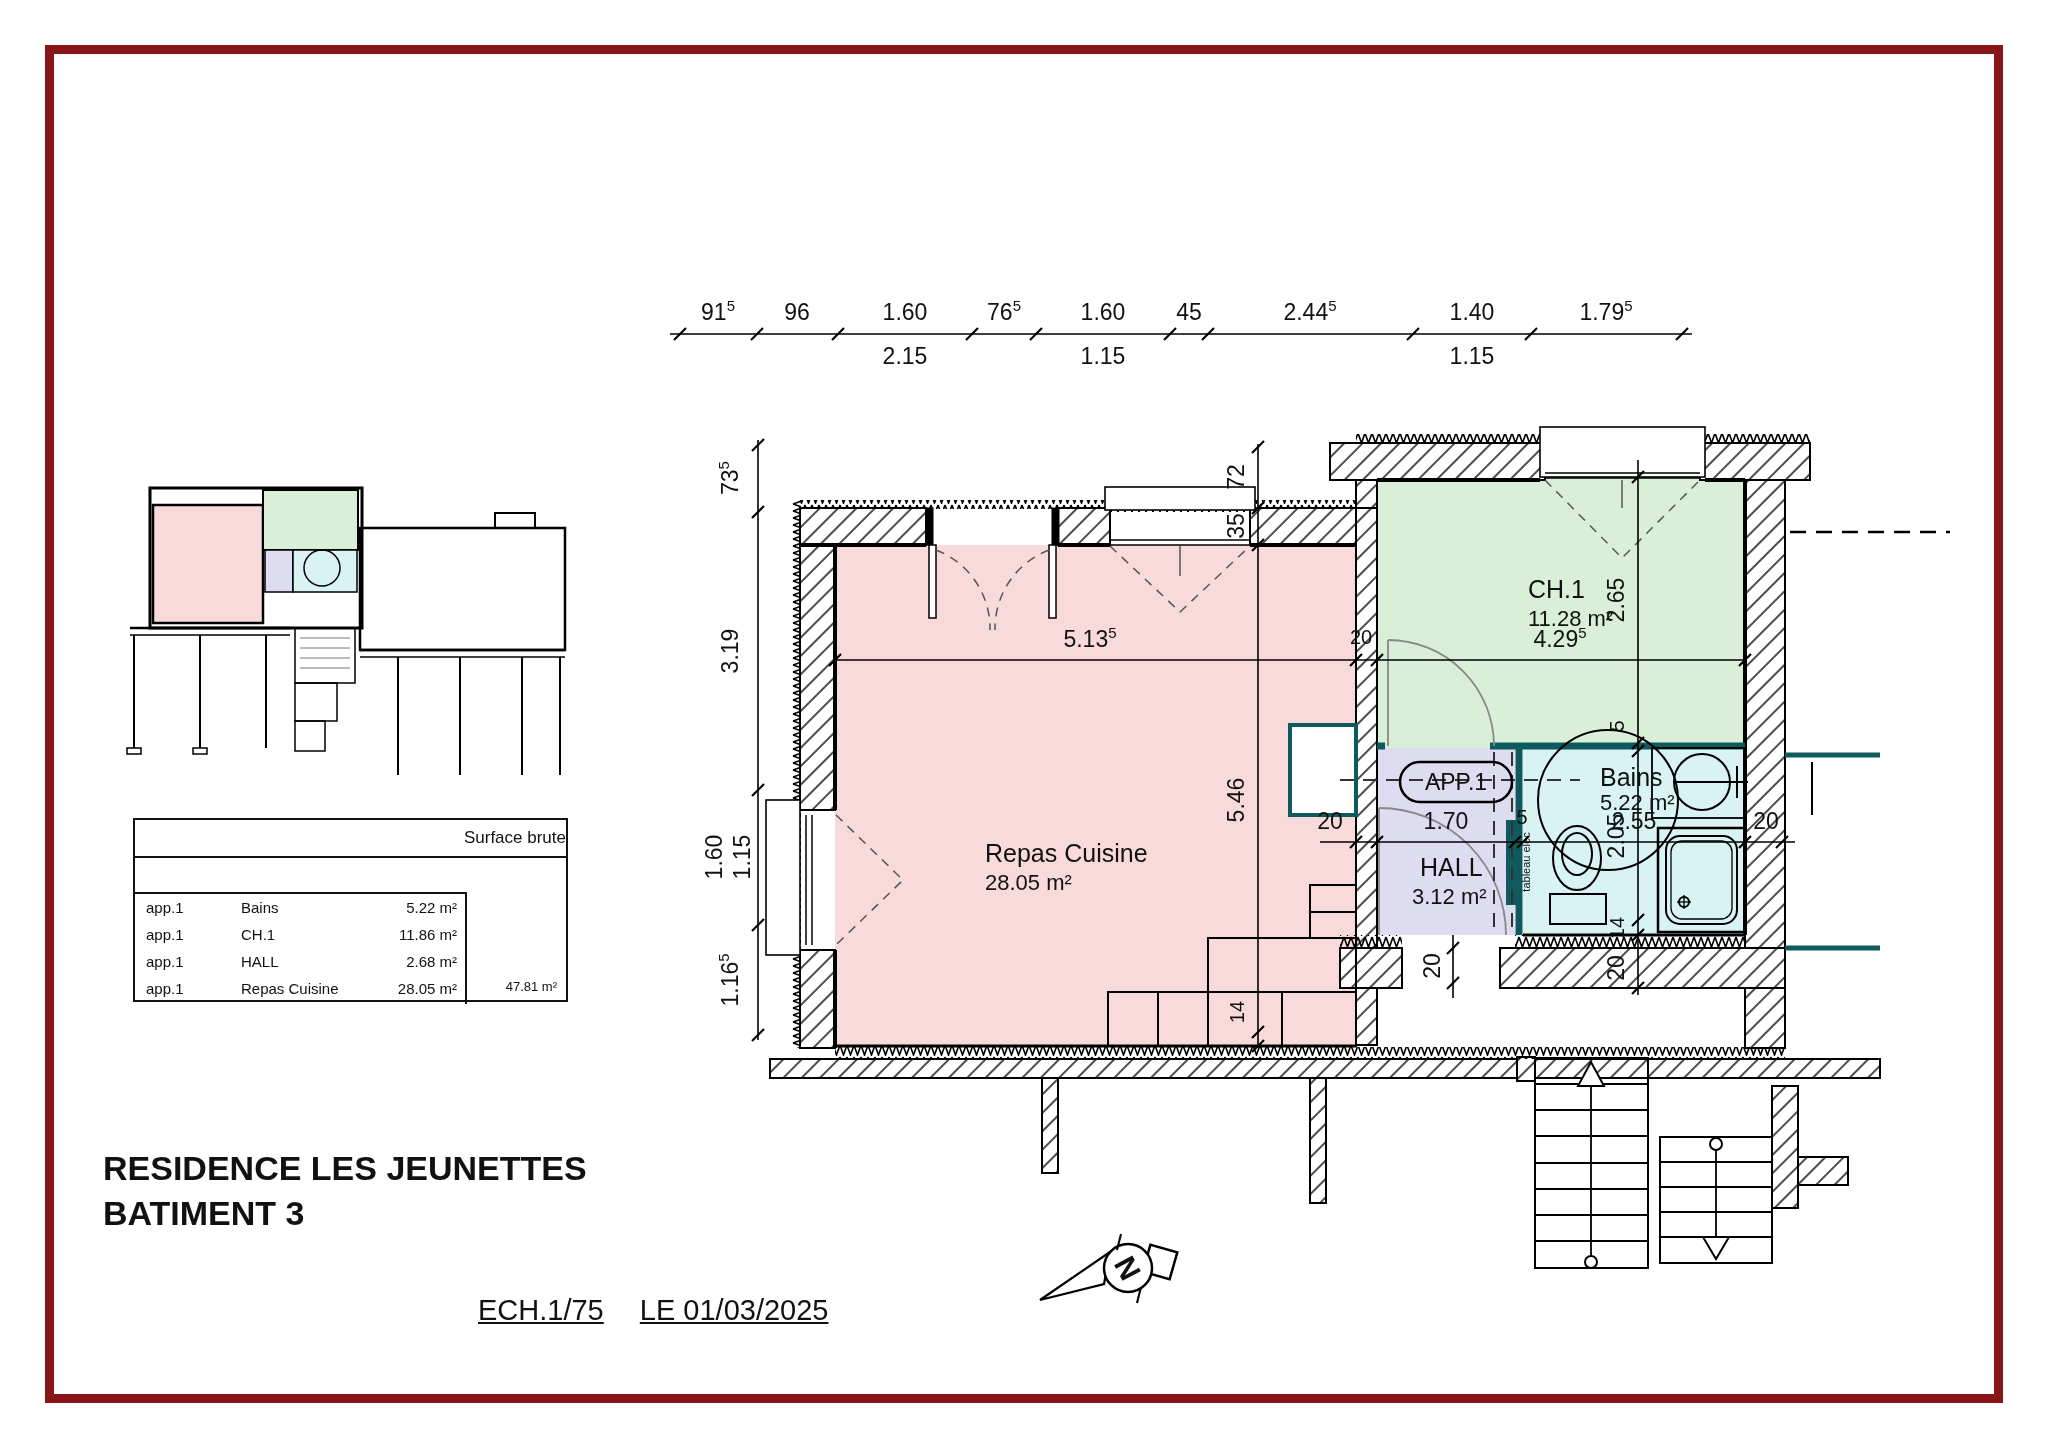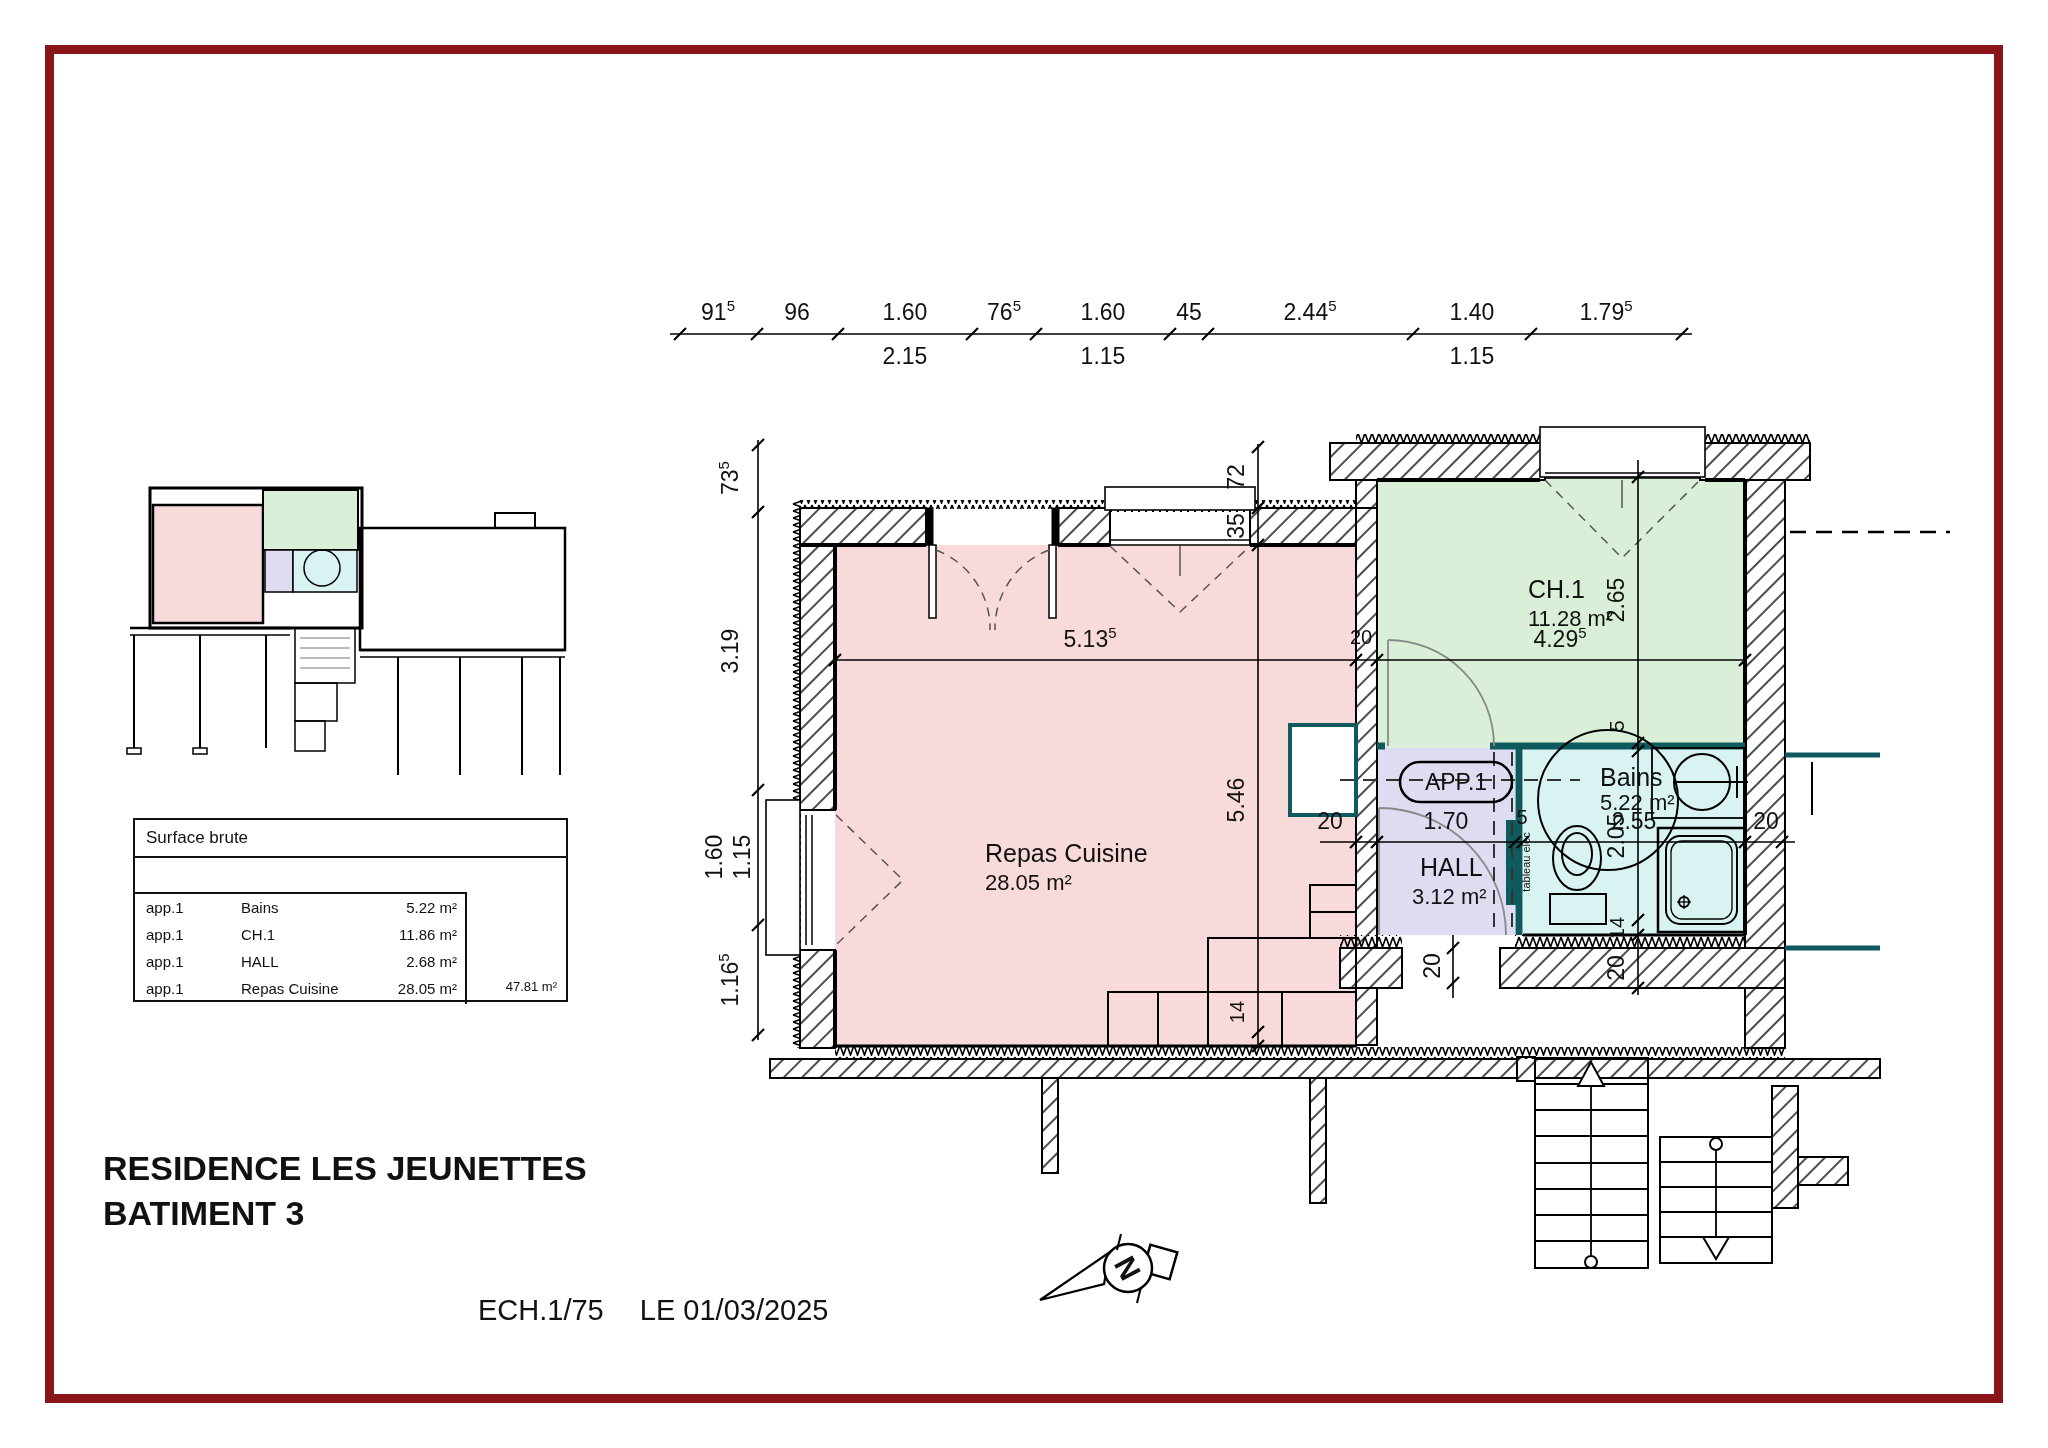--- a/index.html
+++ b/index.html
@@ -9,32 +9,32 @@
   svg text{fill:#111;font-family:"Liberation Sans",sans-serif;}
   .dim{font-size:23px;}
   .dim-sm{font-size:20px;}
   .sup{font-size:15px;}
   .room-name{font-size:25px;}
   .room-area{font-size:22px;}
   .tiny{font-size:11px;}
   .north-letter{font-size:30px;font-weight:bold;}
   
   .surface-table{position:absolute;left:133px;top:818px;width:435px;height:184px;border:2px solid #111;box-sizing:border-box;background:#fff;}
-  .surface-table .st-title{height:36px;line-height:36px;padding-left:11px;font-size:17px;border-bottom:2px solid #111;}
+  .surface-table .st-title{height:36px;line-height:36px;padding-left:11px;font-size:17px;border-bottom:2px solid #111;text-align:right;}
   .surface-table .st-inner{position:absolute;left:0;top:72px;width:332px;height:112px;border-top:2px solid #111;border-right:2px solid #111;box-sizing:border-box;}
   .surface-table .st-row{display:flex;height:27px;line-height:27px;font-size:15px;}
   .surface-table .st-c1{width:95px;padding-left:11px;}
   .surface-table .st-c2{flex:1;}
   .surface-table .st-c3{width:88px;text-align:right;padding-right:8px;}
   .surface-table .st-total{position:absolute;right:9px;bottom:6px;font-size:13px;}
   
   .title-block{position:absolute;left:103px;top:1146px;font-weight:bold;}
   .title-block .tb-line{font-size:34px;line-height:45px;white-space:nowrap;}
   .scale-line{position:absolute;left:478px;top:1294px;font-size:29px;white-space:nowrap;}
-  .scale-line span{margin-right:28px;}
+  .scale-line span{margin-right:28px;text-decoration:underline;}
 </style>
 </head>
 <body>
 
 <div class="frame"></div>
 
 <svg width="2048" height="1448" viewBox="0 0 2048 1448">
   <defs>
     <pattern id="hatch" patternUnits="userSpaceOnUse" width="13" height="13" patternTransform="rotate(45)">
       <rect width="13" height="13" fill="#fff"></rect>

